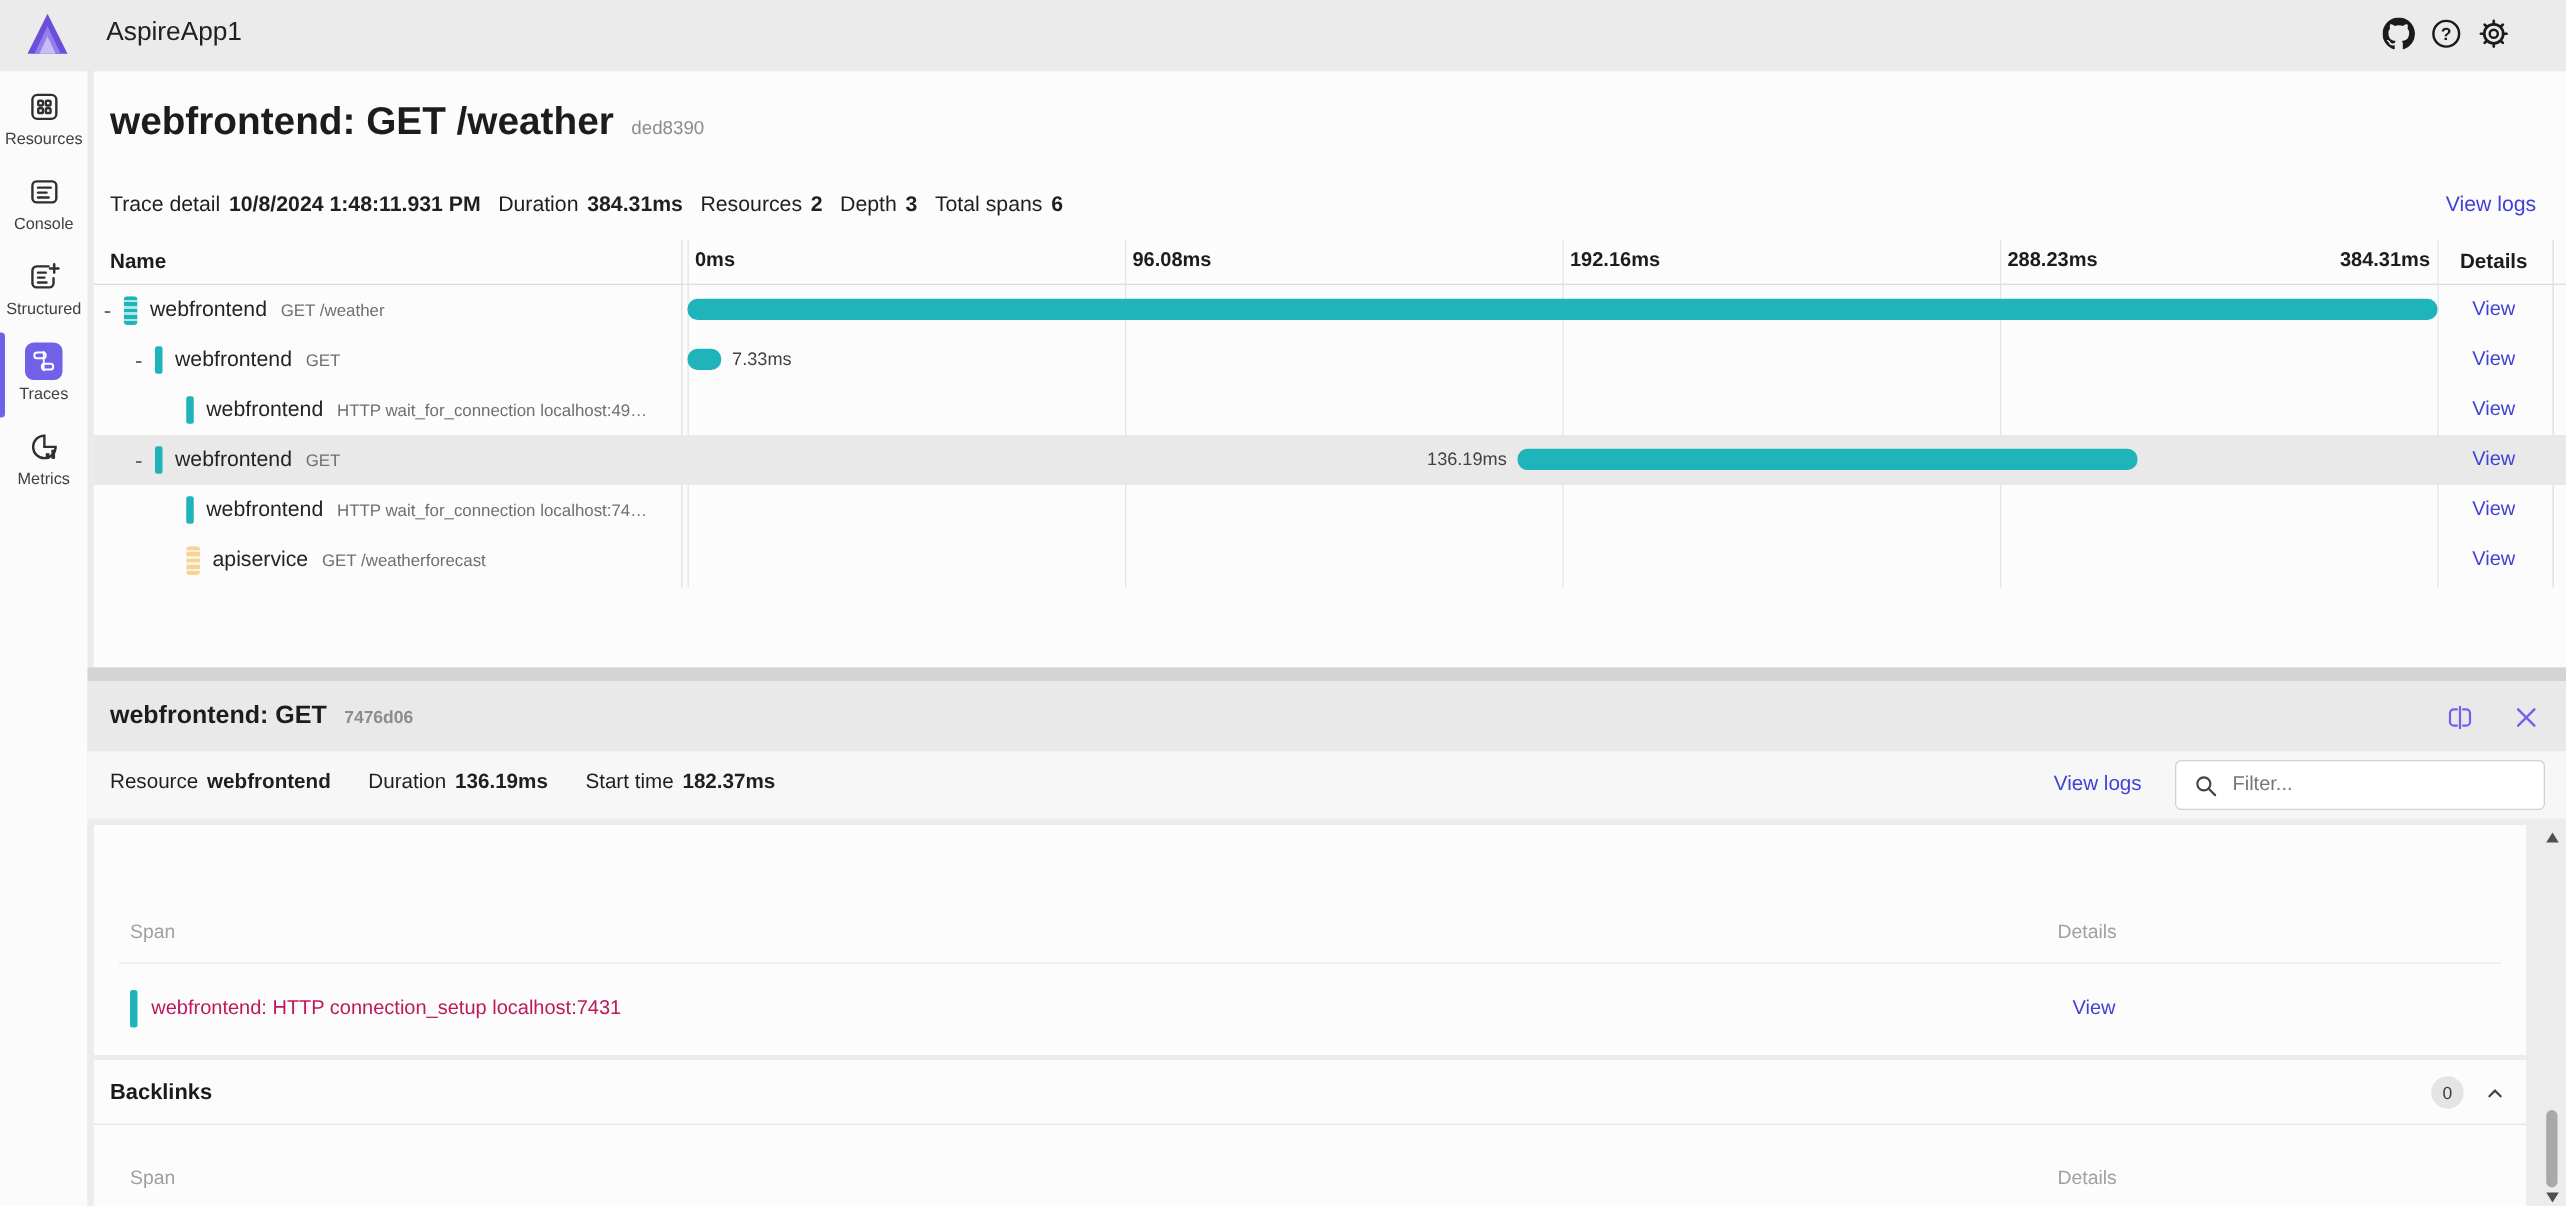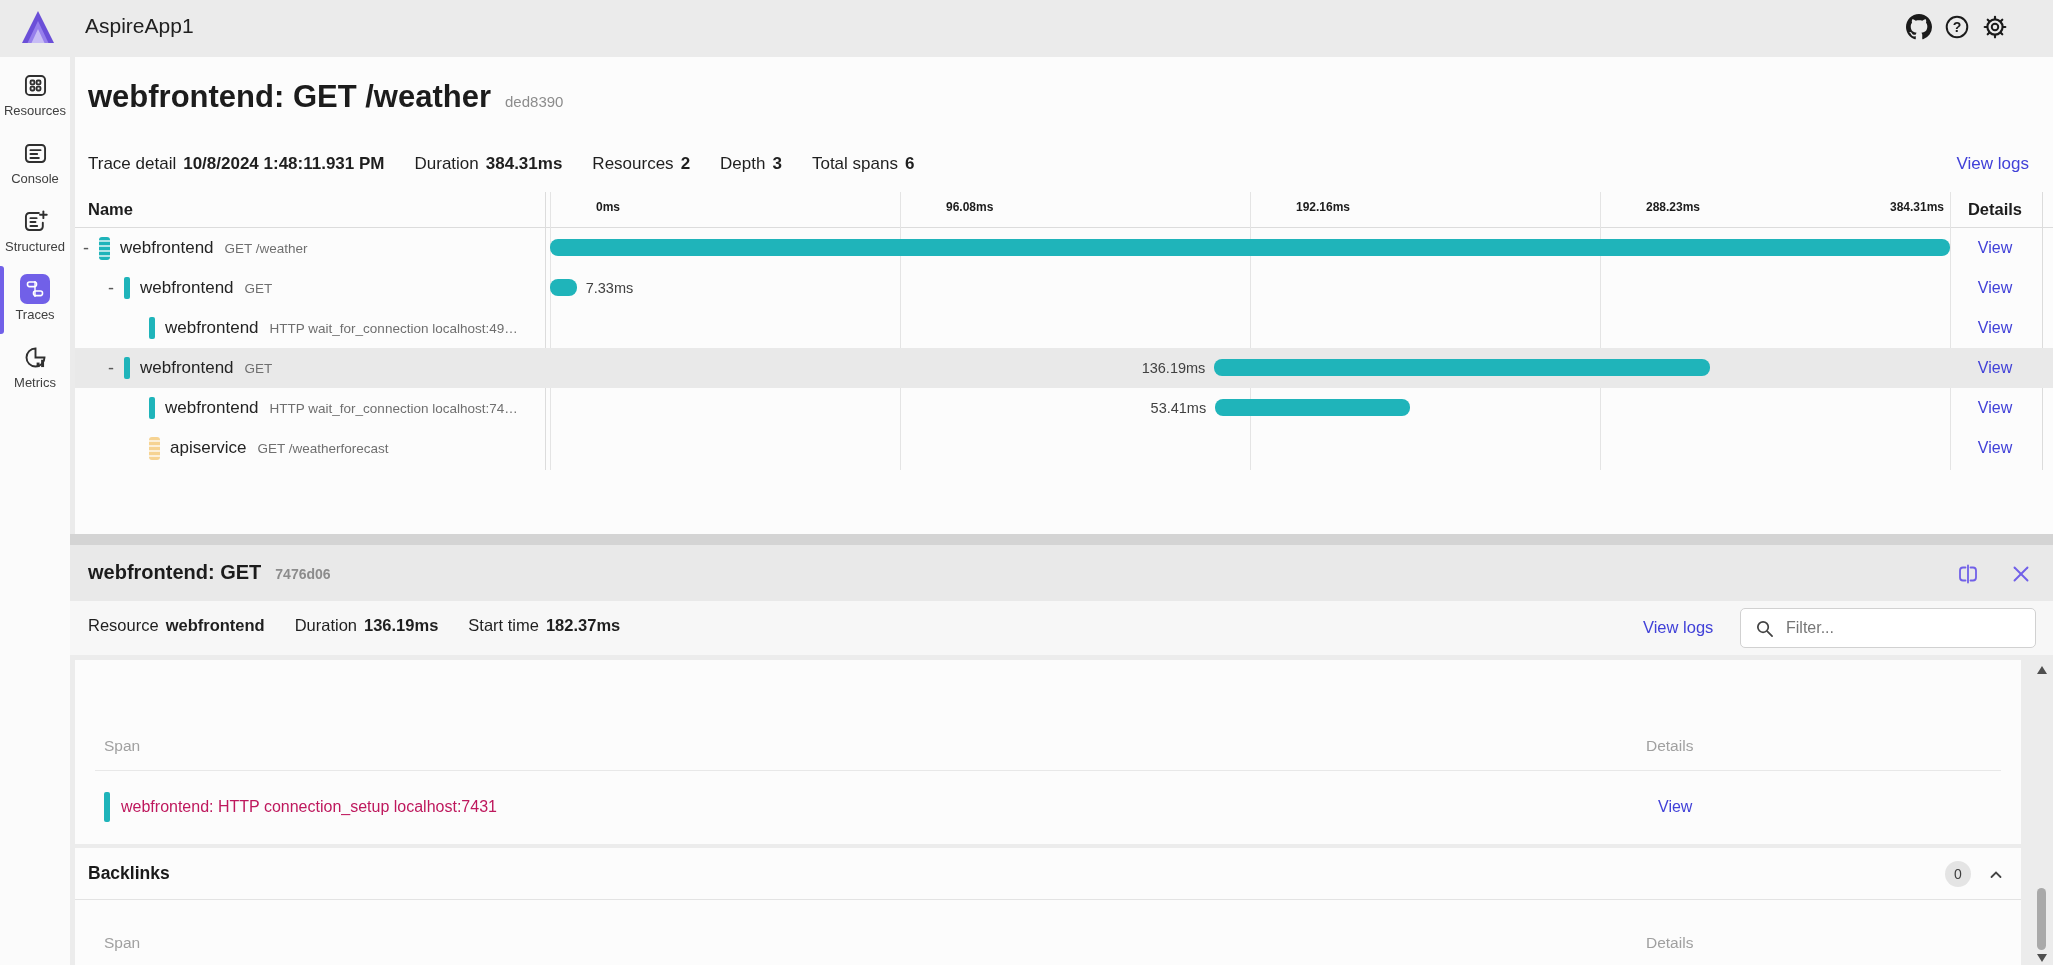--- a/index.html
+++ b/index.html
@@ -24,29 +24,29 @@
   .nav-tile { margin:8px auto 0; width:30px; height:30px; border-radius:7px; display:flex; align-items:center; justify-content:center; }
   .nav-item.active .nav-tile { background:var(--purple,#7160e8); }
   .nav-label { display:block; margin-top:3px; font-size:13px; color:#404040; }
   .nav-indicator { position:absolute; left:0; top:0; width:4px; height:68px; border-radius:0 3px 3px 0; background:var(--purple,#7160e8); display:none; }
   .nav-item.active .nav-indicator { display:block; }
 
   
   .trace-card { position:absolute; left:75px; top:57px; width:1978px; height:477px; background:#fcfcfc; }
   .page-title { position:absolute; left:13px; top:22px; font-size:31px; font-weight:700; color:#1c1c1c; }
   .trace-id { font-size:15px; font-weight:400; color:#8c8c8c; margin-left:14px; }
-  .summary-row { position:absolute; left:13px; top:95px; height:24px; display:flex; align-items:center; gap:30px; font-size:17px; color:#1f1f1f;text-align:center; }
+  .summary-row { position:absolute; left:13px; top:95px; height:24px; display:flex; align-items:center; gap:14px; font-size:17px; color:#1f1f1f;text-align:center; }
   .summary-item { display:flex; gap:7px; white-space:nowrap; }
   .summary-item b { font-weight:700; }
   .summary-viewlogs { position:absolute; right:24px; top:97px; font-size:17px; }
 
   .t-header { position:absolute; left:0; top:135px; width:1978px; height:36px; border-bottom:1px solid #dcdcdc; font-weight:700; font-size:16.5px; color:#1c1c1c; }
   .th-name { position:absolute; left:13px; top:8px; }
   .th-details { position:absolute; left:1875px; width:90px; top:8px; text-align:center; }
-  .tick-label { position:absolute; top:8px; font-weight:700; font-size:12px; color:#1c1c1c;margin-left:40px; }
+  .tick-label { position:absolute; top:8px; font-weight:700; font-size:16px; color:#1c1c1c; }
   .gridline { position:absolute; top:135px; height:278px; width:1px; background:#e4e4e4; }
   .col-sep { position:absolute; top:135px; height:278px; width:1px; background:#dcdcdc; }
 
   .t-rows { position:absolute; left:0; top:0; width:1978px; height:477px; }
   .t-row { position:absolute; left:0; width:1978px; height:40px; cursor:pointer; }
   .t-row.selected { background:#e9e9e9; }
   .cell-name { position:absolute; left:0; top:0; height:40px; width:468px; display:flex; align-items:center; overflow:hidden; white-space:nowrap; }
   .expander { width:16px; flex:0 0 16px; font-size:18px; color:#5a5a5a; text-align:left; }
   .row-icon { flex:0 0 auto; margin-right:10px; }
   .icon-bar { width:6px; height:22px; border-radius:2px; }
@@ -300,24 +300,20 @@
     </div>
     <div class="cell-details"><a class="link">View</a></div>
   </div>
       <div class="t-row" style="top: 331px;">
     <div class="cell-name" style="padding-left: 58px;">
       <span class="expander"></span>
       <span class="row-icon icon-bar c-teal"></span>
       <span class="row-resource">webfrontend</span>
       <span class="row-label">HTTP wait_for_connection localhost:74…</span>
     </div>
-    <div class="cell-timeline">
-      <span class="dur-label" style="right: 743.808px;">53.41ms</span>
-      <div class="span-bar c-teal" style="left: 665.192px; width: 194.567px;"></div>
-    </div>
     <div class="cell-details"><a class="link">View</a></div>
   </div>
       <div class="t-row" style="top: 371px;">
     <div class="cell-name" style="padding-left: 58px;">
       <span class="expander"></span>
       <span class="row-icon icon-striped c-yellow"></span>
       <span class="row-resource">apiservice</span>
       <span class="row-label">GET /weatherforecast</span>
     </div>
     <div class="cell-details"><a class="link">View</a></div>

